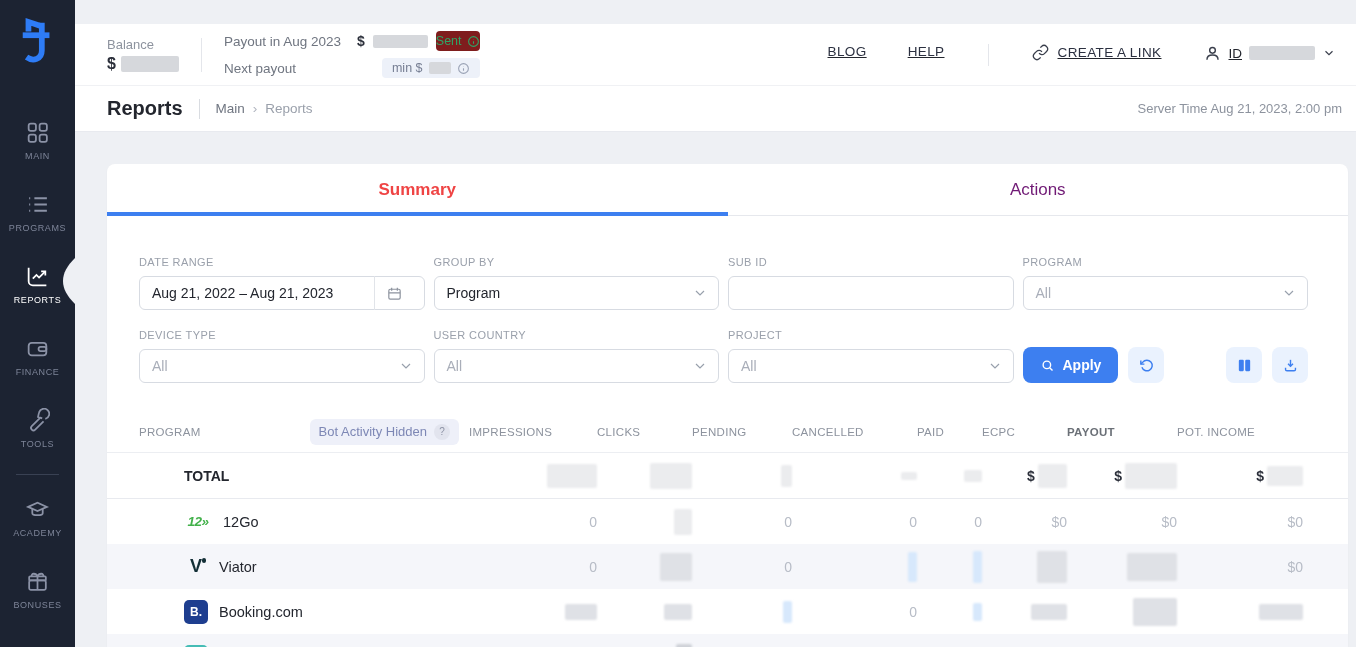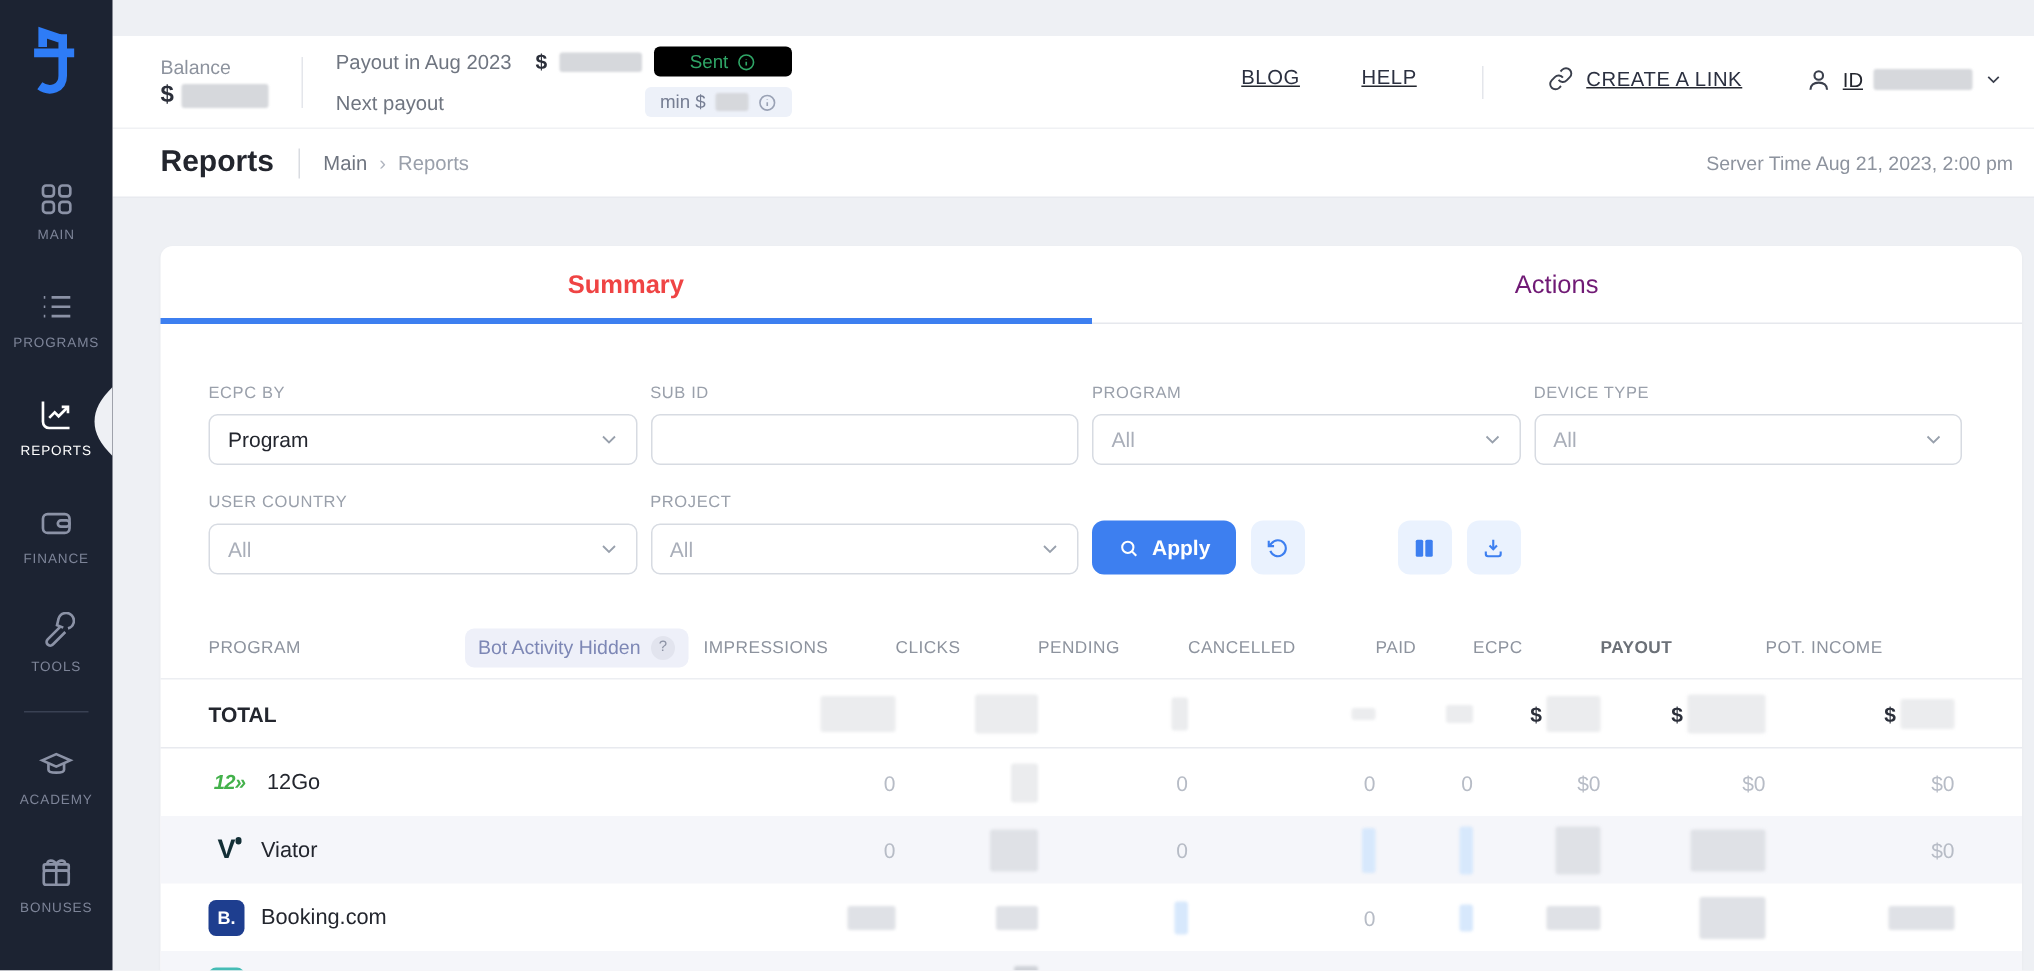--- a/index.html
+++ b/index.html
@@ -24,22 +24,22 @@
   .main { flex:1; min-width:0; display:flex; flex-direction:column; }
   .topbar { height:62px; background:#fff; display:flex; align-items:center;
     padding:0 20px 0 32px; border-bottom:1px solid #f0f1f4; flex-shrink:0;margin-top:24px; }
   .bal .cap { font-size:13px; color:#8d939e; margin-bottom:3px; }
   .money-row { display:flex; align-items:center; gap:5px; font-size:16px; font-weight:700; }
   .vdiv { width:1px; height:34px; background:#e4e6eb; margin:0 22px; }
   .payout-grid { display:grid; grid-template-columns:auto auto; column-gap:16px; row-gap:7px; align-items:center; }
   .pay-lbl { font-size:13.5px; color:#6f7580; }
   .pay-val { display:flex; align-items:center; gap:8px; justify-content:flex-end; }
   .cur { font-size:14px; font-weight:700; color:#2b2f3a; }
-  .badge-sent { display:inline-flex; align-items:flex-end; gap:5px; background:#000000; color:#2fa566;
-    font-size:12.5px; padding:3px 24px; border-radius:4px; }
+  .badge-sent { display:inline-flex; align-items:flex-end; gap:5px; background:#7f1d1d; color:#2fa566;
+    font-size:12.5px; padding:3px 0; border-radius:4px; }
   .pill-next { display:inline-flex; align-items:center; gap:6px; background:#edf1f9; color:#767e93;
     font-size:12.5px; padding:3px 10px; border-radius:4px; }
   .top-right { margin-left:auto; display:flex; align-items:flex-start; gap:41px;text-decoration:underline; }
   .top-link { font-size:13.5px; letter-spacing:.4px; color:#2b3040; cursor:pointer; font-weight:500; }
   .vdiv2 { width:1px; height:22px; background:#e4e6eb; margin:0 2px; }
   .icon-link-btn { display:flex; align-items:center; gap:9px; font-size:13.5px; letter-spacing:.4px;
     color:#2b3040; font-weight:500; cursor:pointer; }
   .user-box { display:flex; align-items:center; gap:7px; cursor:pointer; font-size:13.5px; font-weight:500; }
 
   .subheader { height:46px; background:#fff; display:flex; align-items:center;
@@ -91,21 +91,21 @@
   .th-first { display:flex; align-items:center; justify-content:space-between; padding-right:10px; text-align:left; }
   .th-bold { color:#6b7077; font-weight:700; }
   .pill { display:inline-flex; align-items:center; gap:7px; background:#eef0f9; color:#7d87b5;
     font-size:13px; padding:5px 9px; border-radius:6px; letter-spacing:0; cursor:pointer; }
   .qbadge { width:16px; height:16px; border-radius:50%; background:#e2e4ee; color:#8d93a5;
     font-size:10px; display:inline-flex; align-items:center; justify-content:center; }
   .total-row { height:46px; border-bottom:1px solid #e8eaef; }
   .total-lbl { font-size:14px; font-weight:700; color:#23262e; }
   .drow { height:45px; cursor:default; }
   .drow.alt { background:#f5f6fa; }
-  .td { font-size:14px; }
+  .td { font-size:14px;margin-left:45px; }
   .num { text-align:right; color:#b7bcc6; display:flex; justify-content:flex-end; align-items:center; gap:3px; }
   .pfx { color:#2b2f3a; font-weight:600; }
   .program-cell { display:flex; align-items:center; gap:11px; }
   .pname { color:#23262e; font-size:14.5px; }
 
   
   .logo { flex-shrink:0; display:inline-flex; align-items:center; justify-content:center; }
   .l12 { color:#43b14b; font-weight:800; font-style:italic; font-size:13.5px; letter-spacing:-.5px; width:28px; }
   .lvia { font-weight:800; font-size:18px; color:#132f36; position:relative; width:24px; }
   .lvia i { position:absolute; width:4.5px; height:4.5px; border-radius:50%; background:#132f36; top:2px; right:2px; }
@@ -278,21 +278,33 @@
     <div class="content">
       <div class="card">
 
         <div class="tabs">
           <div class="tab active">Summary</div>
           <div class="tab">Actions</div>
         </div>
 
         <div class="filters">
           <div>
-            <div class="f-label">ECPC BY</div>
+            <div class="f-label">DATE RANGE</div>
+            <div class="control">
+              <span class="val">Aug 21, 2022 – Aug 21, 2023</span>
+              <span class="cal-sep">
+                <svg width="17" height="17" viewBox="0 0 24 24" fill="none" stroke="#8d939e" stroke-width="1.7">
+                  <rect x="4" y="6" width="16" height="14" rx="2"></rect>
+                    <path d="M8 4 V8 M16 4 V8 M4 11 H20"></path>
+                </svg>
+              </span>
+            </div>
+          </div>
+          <div>
+            <div class="f-label">GROUP BY</div>
             <div class="control">
               <span class="val">Program</span>
               <span class="tail">
                   <svg width="16" height="16" viewBox="0 0 24 24" fill="none" stroke="#98a0ac" stroke-width="1.8">
                     <path d="M6 9 L12 15 L18 9"></path>
                   </svg>
                 </span>
             </div>
           </div>
           <div>

